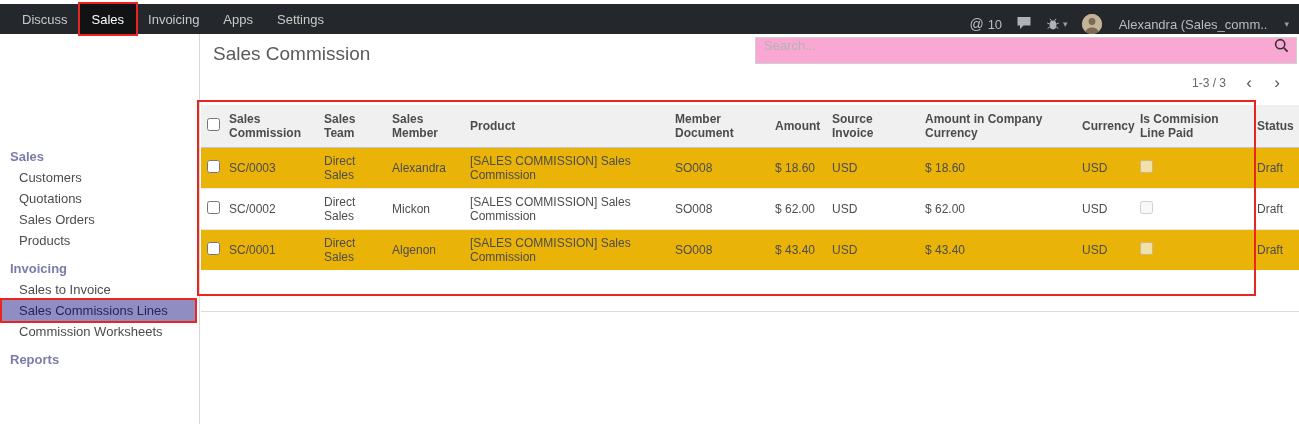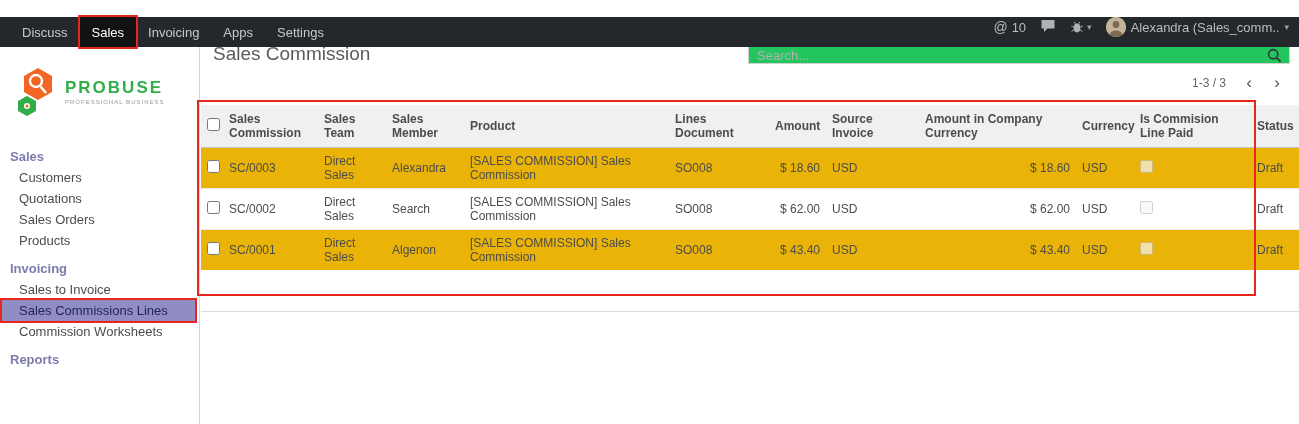--- a/index.html
+++ b/index.html
@@ -4,22 +4,22 @@
 <style>
   * { margin:0; padding:0; box-sizing:border-box; }
   html,body { width:1299px; height:424px; }
   body {
     position:relative; overflow:hidden; background:#fff;
     font-family:"Liberation Sans", sans-serif; color:#4c4c4c;
   }
 
   
   .topbar {
-    position:absolute; top:17px; left:0; width:100%; height:30px;
-    background:#24272b; display:flex; align-items:flex-start; z-index:20;
+    position:absolute; top:4px; left:0; width:100%; height:30px;
+    background:#24272b; display:flex; align-items:flex-end; z-index:20;
   }
   .topbar-menus { display:flex; height:100%; margin-left:10px; }
   .menu-item {
     display:flex; align-items:center; padding:0 12px; height:100%;
     color:#c9c9c9; font-size:13px; cursor:pointer; white-space:nowrap;
   }
   .menu-item.active {
     background:#101214; color:#fff; position:relative; z-index:30;
     box-shadow:0 0 0 2px #e8251f;
   }
@@ -28,21 +28,21 @@
     margin-right:10px; color:#b9bcc0; font-size:13px;
   }
   .mention-group { display:flex; align-items:center; gap:4px; }
   .mention-glyph { font-size:14px; color:#b9bcc0; }
   .icon-svg { display:inline-block; vertical-align:middle; }
   .caret { font-size:9px; color:#9a9da1; }
   .avatar {
     width:20px; height:20px; border-radius:50%; overflow:hidden;
     background:#caa97e; display:inline-flex; align-items:center; justify-content:center;
   }
-  .user-group { display:flex; align-items:center; gap:5px; cursor:pointer; }
+  .user-group { display:flex; align-items:center; gap:17px; cursor:pointer; }
 
   
   .sidebar {
     position:absolute; top:30px; left:0; width:200px; bottom:0;
     background:#fff; border-right:1px solid #d8d8d8; z-index:10;
   }
   .logo { position:absolute; top:36px; left:14px; display:flex; align-items:center; gap:5px; }
   .logo-text-title { color:#2fae49; font-size:17px; font-weight:bold; letter-spacing:2px; }
   .logo-text-sub { color:#9a9a9a; font-size:6px; letter-spacing:1px; margin-top:1px; }
   .side-nav { position:absolute; top:116px; left:0; right:0; }
@@ -58,22 +58,22 @@
   .side-item.active {
     background:#8f8dc2; color:#23235f; margin-right:4px; margin-left:2px;
     padding-left:17px; box-shadow:0 0 0 2px #e8251f; position:relative; z-index:15;
   }
 
   
   .content { position:absolute; top:30px; left:201px; right:0; bottom:0; background:#fff;border-radius:28px; }
   .control-panel { position:relative; height:75px; }
   .page-title { position:absolute; left:12px; top:13px; font-size:19px; color:#5b5b5b; }
   .search-wrap {
-    position:absolute; right:9px; top:7px; width:542px; height:27px;
-    border:1px solid #d0d0d0; background:#22c55e; display:flex; align-items:flex-end;
+    position:absolute; right:2px; top:7px; width:542px; height:27px;
+    border:1px solid #d0d0d0; background:#f9a8d4; display:flex; align-items:flex-start;
   }
   .search-input {
     border:none; outline:none; flex:1; padding:0 8px; font-size:13px; color:#555;
     font-family:"Liberation Sans", sans-serif; background:transparent;
   }
   .search-input::placeholder { color:#b3b3b3; }
   .search-btn { border:none; background:transparent; padding:0 7px; cursor:pointer; display:flex; align-items:center; }
   .pager { position:absolute; right:9px; top:42px; display:flex; align-items:center; gap:2px; font-size:12px; color:#666; }
   .pager-range { margin-right:8px; }
   .pager-btn {
@@ -89,21 +89,21 @@
   table.list thead th {
     background:#f0f0f0; border-bottom:1px solid #c7c7c7;
     font-weight:bold; text-align:left; padding:5px 6px; height:42px;
     vertical-align:middle; line-height:14px;
   }
   table.list tbody td {
     padding:5px 6px; height:41px; vertical-align:middle;
     border-top:1px solid #e9e9e9; line-height:14px; overflow:hidden;
   }
   tr.shade { background:#eab308; }
-  .num { text-align:right; }
+  .num { text-align:left; }
   .col-check { text-align:center; }
   .table-footer-space { width:1098px; height:42px; border-bottom:1px solid #dcdcdc; background:#fff; }
 
   input[type="checkbox"] { width:13px; height:13px; accent-color:#7c7bad; }
 
   
   .ann { position:absolute; border:2px solid #e8251f; pointer-events:none; z-index:40; }
   #ann-table { left:197px; top:100px; width:1059px; height:196px; }
 </style>
 </head>
@@ -147,34 +147,20 @@
           <path d="M3 20c0-4 3-6.5 7-6.5s7 2.5 7 6.5z" fill="#7d6a52"></path>
         </svg>
       </span>
       <span>Alexandra (Sales_comm..</span>
       <span class="caret">▾</span>
     </span>
   </div>
 </div>
 
 <div class="sidebar">
-  <div class="logo">
-    <svg width="46" height="50" viewBox="0 0 46 50">
-      <polygon points="24,2 38,10 38,26 24,34 10,26 10,10" fill="#f26522"></polygon>
-      <circle cx="22" cy="15" r="6" fill="none" stroke="#fff" stroke-width="2.4"></circle>
-      <line x1="26.5" y1="20.5" x2="32" y2="27" stroke="#fff" stroke-width="2.6"></line>
-      <polygon points="13,30 22,35 22,45 13,50 4,45 4,35" fill="#2fae49"></polygon>
-      <circle cx="13" cy="40" r="3" fill="#fff"></circle>
-      <circle cx="13" cy="40" r="1.6" fill="#f26522"></circle>
-    </svg>
-    <span>
-      <div class="logo-text-title">PROBUSE</div>
-      <div class="logo-text-sub">PROFESSIONAL BUSINESS</div>
-    </span>
-  </div>
 
   <div class="side-nav">
 
     <div class="side-header">Sales</div>
     <div class="side-item">Customers</div>
     <div class="side-item">Quotations</div>
     <div class="side-item">Sales Orders</div>
     <div class="side-item">Products</div>
 
     <div class="side-header gap">Invoicing</div>
@@ -224,21 +210,21 @@
     </colgroup>
     <thead>
       <tr>
         <th class="col-check">
           <input type="checkbox" style="">
         </th>
         <th>Sales Commission</th>
         <th>Sales Team</th>
         <th>Sales Member</th>
         <th>Product</th>
-        <th>Lines Document</th>
+        <th>Member Document</th>
         <th class="num">Amount</th>
         <th>Source Invoice</th>
         <th>Amount in Company Currency</th>
         <th>Currency</th>
         <th>Is Commision Line Paid</th>
         <th>Status</th>
       </tr>
     </thead>
     <tbody>
       <tr class="shade">
@@ -252,21 +238,21 @@
         <td>USD</td>
         <td class="num">$ 18.60</td>
         <td>USD</td>
         <td><input type="checkbox" disabled="" style=""></td>
         <td>Draft</td>
       </tr>
       <tr>
         <td class="col-check"><input type="checkbox" style=""></td>
         <td>SC/0002</td>
         <td>Direct Sales</td>
-        <td>Search</td>
+        <td>Mickon</td>
         <td>[SALES COMMISSION] Sales Commission</td>
         <td>SO008</td>
         <td class="num">$ 62.00</td>
         <td>USD</td>
         <td class="num">$ 62.00</td>
         <td>USD</td>
         <td><input type="checkbox" disabled="" style=""></td>
         <td>Draft</td>
       </tr>
       <tr class="shade">

